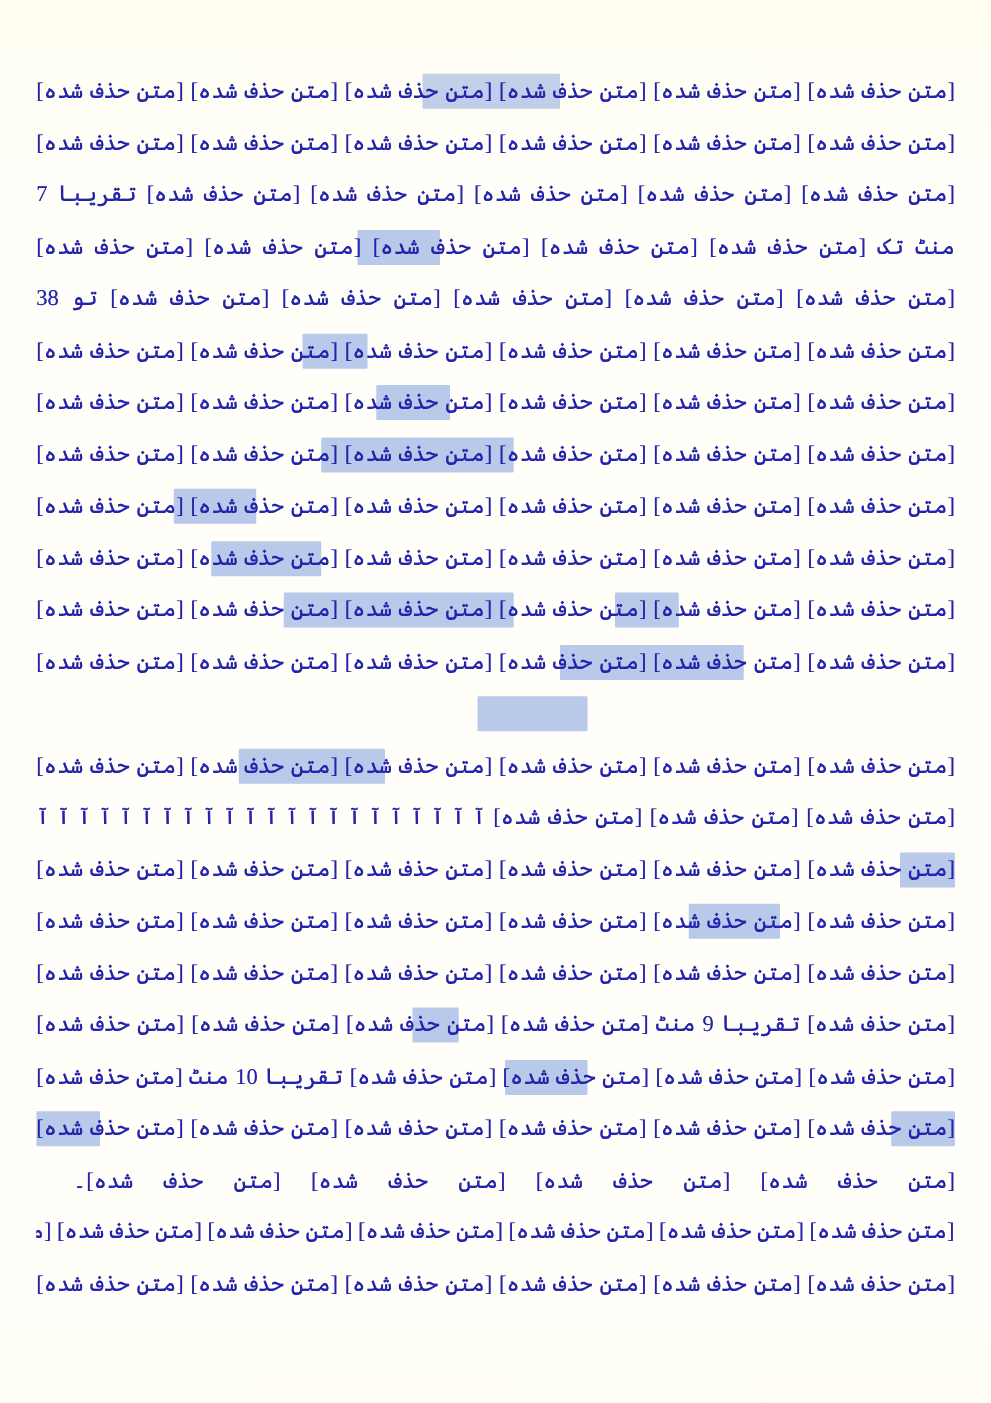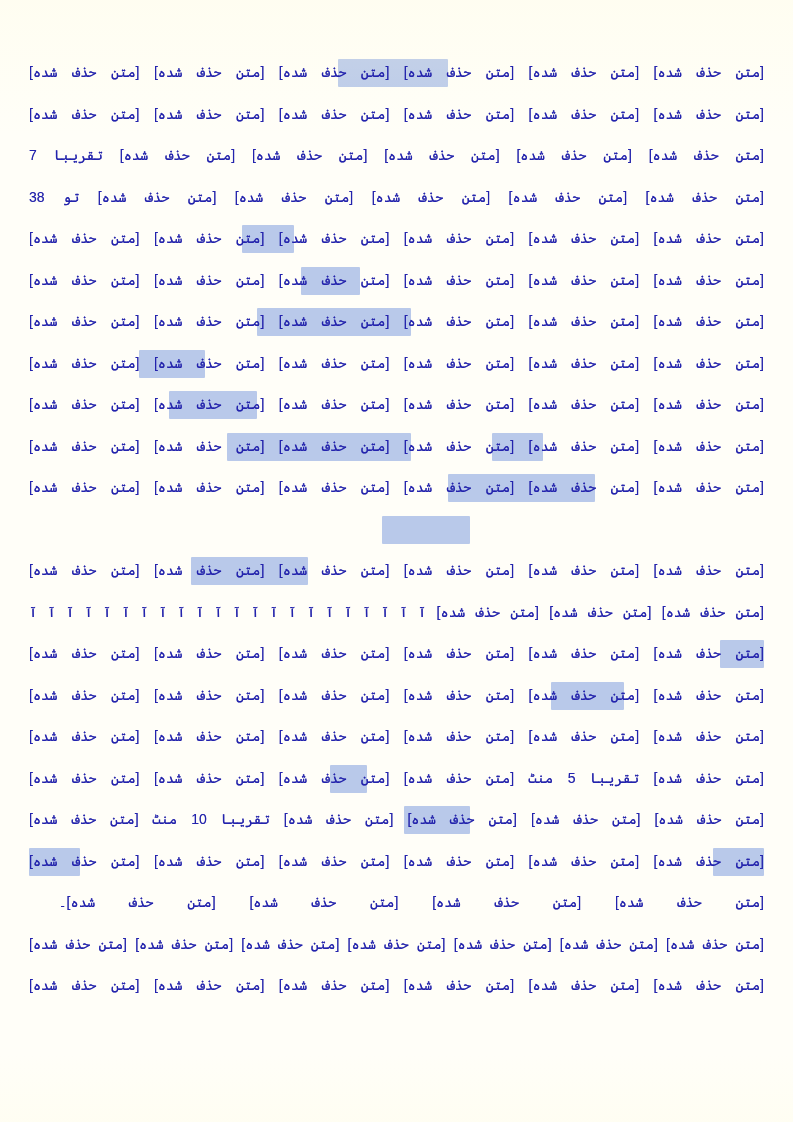--- a/index.html
+++ b/index.html
@@ -30,22 +30,22 @@
     position:absolute;
     top:52px;
     left:29px;
     width:735px;
     direction:rtl;
   }
   .line{
     position:relative;
     height:41.5px;
     line-height:41.5px;
-    font-family:Liberation Sans, sans-serif;
-    font-size:14px;
+    font-family:Liberation Serif, serif;
+    font-size:18px;
     color:var(--ink);
     text-align:justify;
     text-align-last:justify;
     white-space:nowrap;
     overflow:hidden;
     box-sizing:border-box;
   }
   .line .txt{
     position:relative;
     z-index:1;
@@ -62,34 +62,35 @@
   .aa{letter-spacing:1px;}
 </style>
 </head>
 <body>
 
 <div class="page">
   <div class="textblock" id="textblock">
       <div class="line"><div class="hl" style="left: 42%; width: 15%;"></div><span class="txt">[متن حذف شدہ] [متن حذف شدہ] [متن حذف شدہ] [متن حذف شدہ] [متن حذف شدہ] [متن حذف شدہ]</span></div>
       <div class="line"><span class="txt">[متن حذف شدہ] [متن حذف شدہ] [متن حذف شدہ] [متن حذف شدہ] [متن حذف شدہ] [متن حذف شدہ]</span></div>
       <div class="line"><span class="txt">[متن حذف شدہ] [متن حذف شدہ] [متن حذف شدہ] [متن حذف شدہ] [متن حذف شدہ] تقریبا 7</span></div>
+      <div class="line"><div class="hl" style="left: 35%; width: 9%;"></div><span class="txt">منٹ تک [متن حذف شدہ] [متن حذف شدہ] [متن حذف شدہ] [متن حذف شدہ] [متن حذف شدہ]</span></div>
       <div class="line"><span class="txt">[متن حذف شدہ] [متن حذف شدہ] [متن حذف شدہ] [متن حذف شدہ] [متن حذف شدہ] تو 38</span></div>
       <div class="line"><div class="hl" style="left: 29%; width: 7%;"></div><span class="txt">[متن حذف شدہ] [متن حذف شدہ] [متن حذف شدہ] [متن حذف شدہ] [متن حذف شدہ] [متن حذف شدہ]</span></div>
       <div class="line"><div class="hl" style="left: 37%; width: 8%;"></div><span class="txt">[متن حذف شدہ] [متن حذف شدہ] [متن حذف شدہ] [متن حذف شدہ] [متن حذف شدہ] [متن حذف شدہ]</span></div>
       <div class="line"><div class="hl" style="left: 31%; width: 21%;"></div><span class="txt">[متن حذف شدہ] [متن حذف شدہ] [متن حذف شدہ] [متن حذف شدہ] [متن حذف شدہ] [متن حذف شدہ]</span></div>
       <div class="line"><div class="hl" style="left: 15%; width: 9%;"></div><span class="txt">[متن حذف شدہ] [متن حذف شدہ] [متن حذف شدہ] [متن حذف شدہ] [متن حذف شدہ] [متن حذف شدہ]</span></div>
       <div class="line"><div class="hl" style="left: 19%; width: 12%;"></div><span class="txt">[متن حذف شدہ] [متن حذف شدہ] [متن حذف شدہ] [متن حذف شدہ] [متن حذف شدہ] [متن حذف شدہ]</span></div>
       <div class="line"><div class="hl" style="left: 27%; width: 25%;"></div><div class="hl" style="left: 63%; width: 7%;"></div><span class="txt">[متن حذف شدہ] [متن حذف شدہ] [متن حذف شدہ] [متن حذف شدہ] [متن حذف شدہ] [متن حذف شدہ]</span></div>
       <div class="line"><div class="hl" style="left: 57%; width: 20%;"></div><span class="txt">[متن حذف شدہ] [متن حذف شدہ] [متن حذف شدہ] [متن حذف شدہ] [متن حذف شدہ] [متن حذف شدہ]</span></div>
       <div class="line" style="padding-left: 40%;"><div class="hl" style="left: 48%; width: 12%;"></div></div>
       <div class="line"><div class="hl" style="left: 22%; width: 16%;"></div><span class="txt">[متن حذف شدہ] [متن حذف شدہ] [متن حذف شدہ] [متن حذف شدہ] [متن حذف شدہ] [متن حذف شدہ]</span></div>
       <div class="line"><span class="txt aa">[متن حذف شدہ] [متن حذف شدہ] [متن حذف شدہ] آ آ آ آ آ آ آ آ آ آ آ آ آ آ آ آ آ آ آ آ آ آ</span></div>
       <div class="line"><div class="hl" style="left: 94%; width: 6%;"></div><span class="txt">[متن حذف شدہ] [متن حذف شدہ] [متن حذف شدہ] [متن حذف شدہ] [متن حذف شدہ] [متن حذف شدہ]</span></div>
       <div class="line"><div class="hl" style="left: 71%; width: 10%;"></div><span class="txt">[متن حذف شدہ] [متن حذف شدہ] [متن حذف شدہ] [متن حذف شدہ] [متن حذف شدہ] [متن حذف شدہ]</span></div>
       <div class="line"><span class="txt">[متن حذف شدہ] [متن حذف شدہ] [متن حذف شدہ] [متن حذف شدہ] [متن حذف شدہ] [متن حذف شدہ]</span></div>
-      <div class="line"><div class="hl" style="left: 41%; width: 5%;"></div><span class="txt">[متن حذف شدہ] تقریبا 5 منٹ [متن حذف شدہ] [متن حذف شدہ] [متن حذف شدہ] [متن حذف شدہ]</span></div>
+      <div class="line"><div class="hl" style="left: 41%; width: 5%;"></div><span class="txt">[متن حذف شدہ] تقریبا 9 منٹ [متن حذف شدہ] [متن حذف شدہ] [متن حذف شدہ] [متن حذف شدہ]</span></div>
       <div class="line"><div class="hl" style="left: 51%; width: 9%;"></div><span class="txt">[متن حذف شدہ] [متن حذف شدہ] [متن حذف شدہ] [متن حذف شدہ] تقریبا 10 منٹ [متن حذف شدہ]</span></div>
       <div class="line"><div class="hl" style="left: 0%; width: 7%;"></div><div class="hl" style="left: 93%; width: 7%;"></div><span class="txt">[متن حذف شدہ] [متن حذف شدہ] [متن حذف شدہ] [متن حذف شدہ] [متن حذف شدہ] [متن حذف شدہ]</span></div>
       <div class="line" style="padding-left: 4%;"><span class="txt">[متن حذف شدہ] [متن حذف شدہ] [متن حذف شدہ] [متن حذف شدہ]۔</span></div>
       <div class="line"><span class="txt">[متن حذف شدہ] [متن حذف شدہ] [متن حذف شدہ] [متن حذف شدہ] [متن حذف شدہ] [متن حذف شدہ] [متن حذف شدہ]</span></div>
       <div class="line"><span class="txt">[متن حذف شدہ] [متن حذف شدہ] [متن حذف شدہ] [متن حذف شدہ] [متن حذف شدہ] [متن حذف شدہ]</span></div>
     </div>
 </div>
 
 </body></html>

